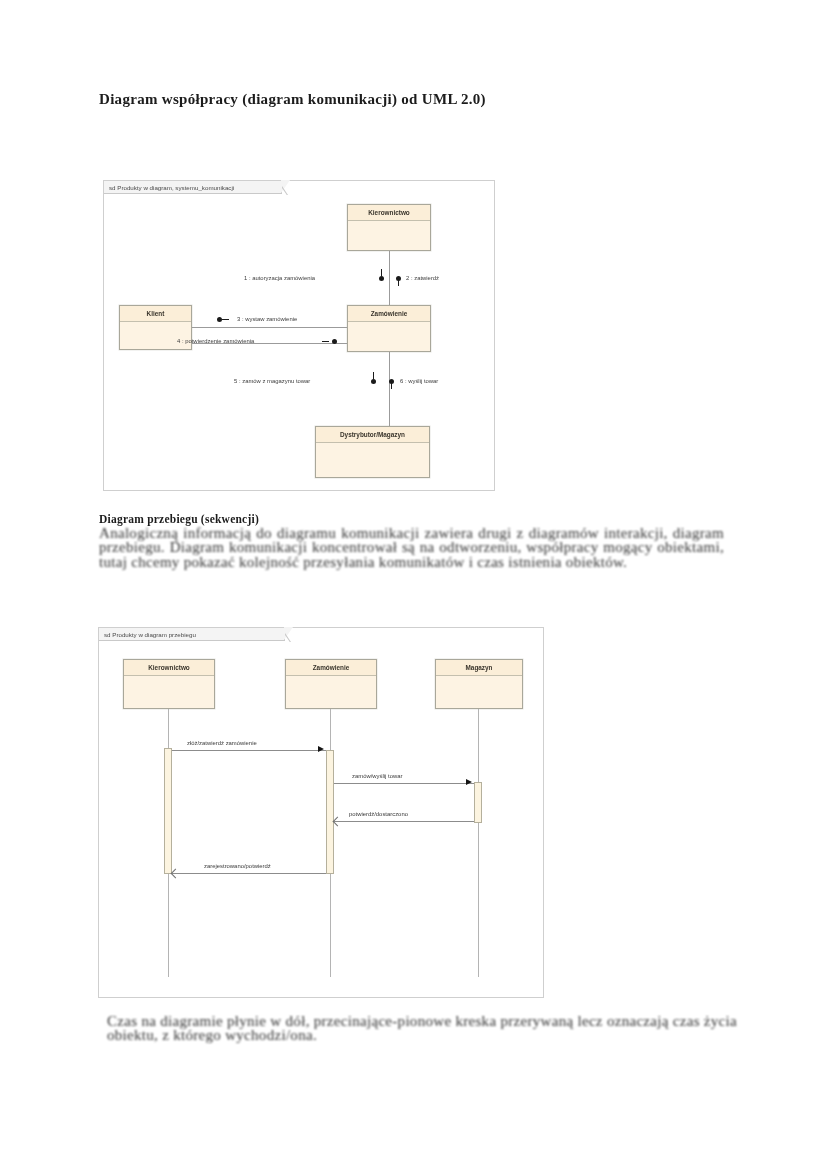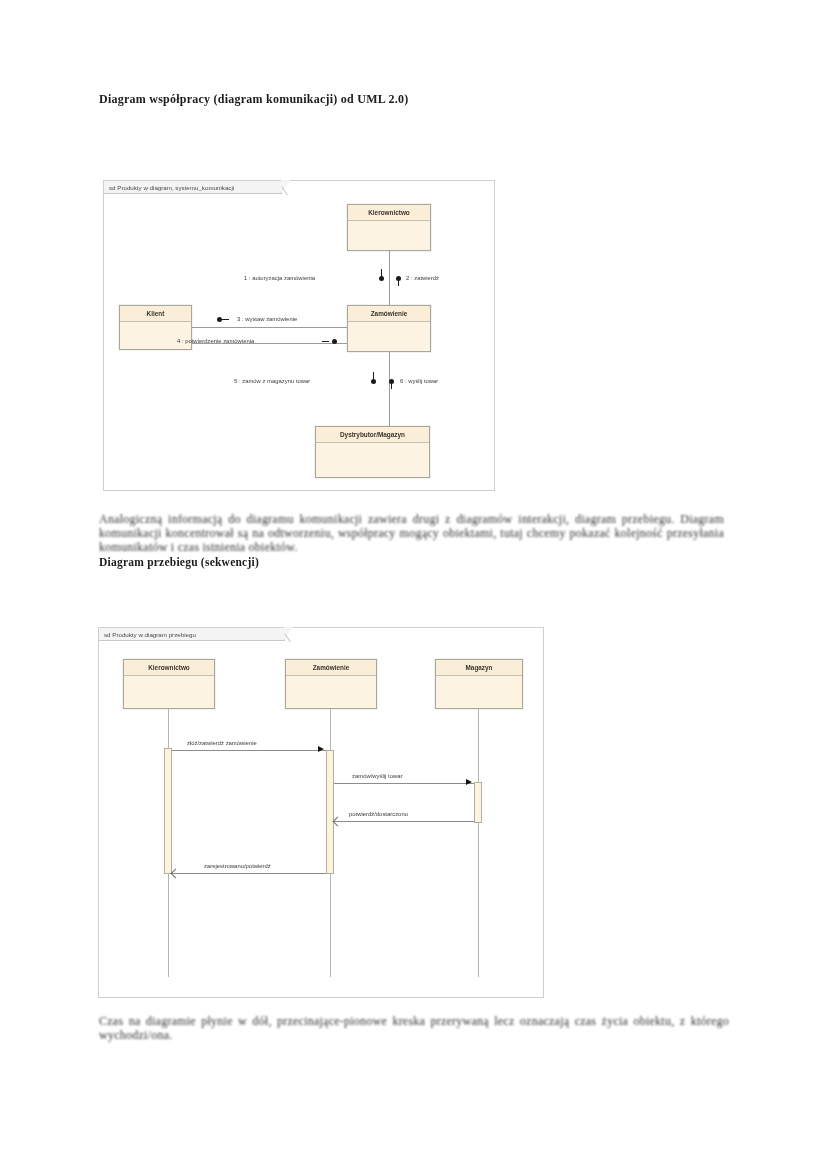--- a/index.html
+++ b/index.html
@@ -19,38 +19,38 @@
   
   .page {
     position: absolute;
     left: 99px;
     top: 0;
     width: 640px;
     height: 1169px;
   }
 
   .para {
-    font-size: 12px;
+    font-size: 15px;
     line-height: 14.2px;
     letter-spacing: 0.02em;
     text-align: justify;
     color: #333;
     
     filter: blur(0.85px);
     -webkit-font-smoothing: none;
   }
   .para.heading {
     font-weight: bold;
     color: #1c1c1c;
     filter: blur(0.7px);
   }
 
   .blk-intro   { position: absolute; top: 92px;  left: 0; width: 628px; }
   .blk-seq     { position: absolute; top: 512px; left: 0; width: 625px; }
-  .blk-footer  { position: absolute; top: 1014px;left: 0; width: 630px; }
+  .blk-footer  { position: absolute; top: 1014px;left: 8px; width: 630px; }
 
   
   .uml-frame {
     position: absolute;
     background: #ffffff;
     border: 1px solid #cfcfcf;
     box-sizing: border-box;
     filter: blur(0.55px);
   }
   .frame-tab {
@@ -248,22 +248,22 @@
     <div class="ball" style="left:285px; top:198px;"></div>
     <div class="stem v" style="left:287px; top:201px;"></div>
     <div class="msg-label" style="left:296px; top:197px;">6 : wyślij towar</div>
 
     <div class="node" style="left:211px; top:245px; width:115px; height:52px;">
       <div class="node-title">Dystrybutor/Magazyn</div>
     </div>
   </div>
 
   <div class="blk-seq">
+    <div class="para heading" style="font-size:11.5px;">Diagram przebiegu (sekwencji)</div>
     <div class="para">Analogiczną informacją do diagramu komunikacji zawiera drugi z diagramów interakcji, diagram przebiegu. Diagram komunikacji koncentrował są na odtworzeniu, współpracy mogący obiektami, tutaj chcemy pokazać kolejność przesyłania komunikatów i czas istnienia obiektów.</div>
-    <div class="para heading" style="font-size:11.5px;">Diagram przebiegu (sekwencji)</div>
   </div>
 
   <div class="uml-frame" style="left:-1px; top:627px; width:446px; height:371px;">
 
     <div class="frame-tab" style="width:186px;">sd Produkty w diagram przebiegu</div>
     <div class="frame-tab-cut" style="left:186px;"></div>
 
     <div class="node" style="left:24px; top:31px; width:92px; height:50px;">
       <div class="node-title">Kierownictwo</div>
     </div>

